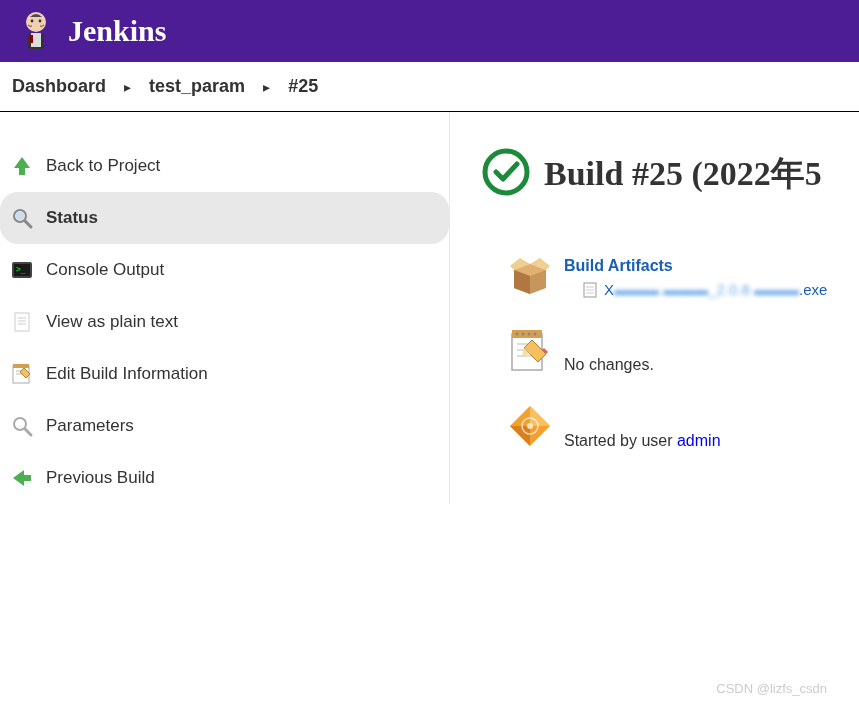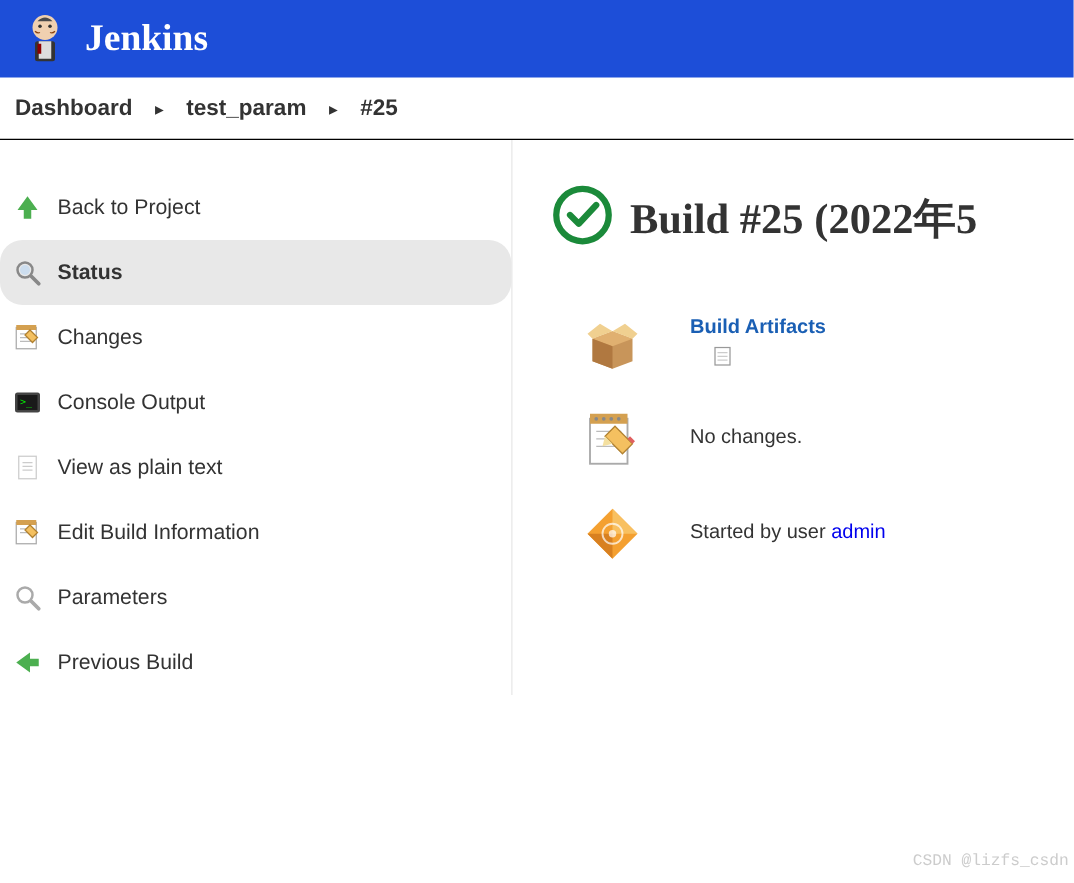--- a/index.html
+++ b/index.html
@@ -1,47 +1,47 @@
 <!DOCTYPE html>
 <html><head>
   <meta charset="utf-8">
   <style>
     * { margin: 0; padding: 0; box-sizing: border-box; }
     body { font-family: Arial, Helvetica, sans-serif; background: #fff; color: #333; width: 859px; }
     
-    .header { background: #1d4ed8; color: #fff; padding: 8px 16px; display: flex; align-items: center; height: 62px; }
+    .header { background: #4c1d95; color: #fff; padding: 8px 16px; display: flex; align-items: center; height: 62px; }
     .logo-icon { width: 40px; height: 48px; margin-right: 12px; }
     .logo-text { font-family: Georgia, serif; font-size: 30px; font-weight: bold; color: #fff; }
     
     .breadcrumbs { padding: 14px 8px; border-bottom: 1px solid #000000; display: flex; align-items: center; font-size: 18px; }
     .breadcrumb-item { color: #333; text-decoration: none; font-weight: bold; padding: 0 4px; }
     .breadcrumb-sep { margin: 0 14px; color: #333; font-size: 14px; }
     
     .main-container { display: flex; }
-    .sidebar { width: 410px; border-right: 1px solid #e8e8e8; padding-top: 28px; }
+    .sidebar { width: 450px; border-right: 1px solid #e8e8e8; padding-top: 28px; }
     .sidebar-item { display: flex; align-items: center; padding: 14px 10px; cursor: pointer; font-size: 17px; }
     .sidebar-item.active { background: #e8e8e8; font-weight: bold; border-radius: 18px; }
     .sidebar-icon { width: 24px; height: 24px; margin-right: 12px; display: flex; align-items: center; justify-content: center; }
     
     .content { flex: 1; padding: 36px 0 0 32px; overflow: hidden; }
     .build-title-row { display: flex; align-items: center; margin-bottom: 50px; }
     .build-title { font-size: 34px; font-weight: bold; margin-left: 14px; white-space: nowrap; font-family: Liberation Serif, serif; }
     
-    .info-section { display: flex; align-items: flex-start; margin-bottom: 28px; padding-left: 24px; gap: 28px; }
+    .info-section { display: flex; align-items: flex-end; margin-bottom: 28px; padding-left: 24px; }
     .info-icon { width: 48px; height: 48px; margin-right: 10px; flex-shrink: 0; }
     .info-content { padding-top: 2px; }
     .info-heading { color: #1a5fb4; font-weight: bold; font-size: 16px; margin-bottom: 6px; }
     .info-file-row { display: flex; align-items: center; padding-left: 18px; font-size: 15px; }
     .file-icon-small { width: 16px; height: 16px; margin-right: 6px; }
     .file-link { color: #1a5fb4; text-decoration: none; }
     .file-link-blur { color: #6aa8e8; filter: blur(2px); }
     .info-text { font-size: 16px; color: #333; }
     .user-link { color: #0000ee; }
     
-    .watermark { position: fixed; bottom: 10px; right: 4px; color: #ccc; font-size: 13px; font-family: Liberation Mono, monospace; }
+    .watermark { position: fixed; bottom: 10px; right: 32px; color: #ccc; font-size: 13px; }
   </style>
 </head>
 <body>
 
 <div class="header">
   <span class="logo-icon">
     <svg viewBox="0 0 40 48" width="40" height="48">
       <circle cx="20" cy="15" r="10" fill="#f0d0b0"></circle>
       <path d="M 14 10 Q 20 4 26 10" fill="#4a4a4a"></path>
       <rect x="12" y="26" width="16" height="16" fill="#333" rx="2"></rect>
@@ -80,33 +80,20 @@
       <span class="sidebar-icon">
         <svg viewBox="0 0 24 24" width="24" height="24">
           <circle cx="10" cy="10" r="6" fill="none" stroke="#888" stroke-width="2"></circle>
           <circle cx="10" cy="10" r="4" fill="#cde"></circle>
           <line x1="15" y1="15" x2="21" y2="21" stroke="#888" stroke-width="3" stroke-linecap="round"></line>
         </svg>
       </span>
       <span>Status</span>
     </div>
 
-    <div class="sidebar-item">
-      <span class="sidebar-icon">
-        <svg viewBox="0 0 24 24" width="24" height="24">
-          <rect x="3" y="4" width="16" height="17" fill="#fff" stroke="#aaa"></rect>
-          <rect x="3" y="2" width="16" height="4" fill="#d4a050"></rect>
-          <line x1="6" y1="9" x2="16" y2="9" stroke="#bbb"></line>
-          <line x1="6" y1="12" x2="16" y2="12" stroke="#bbb"></line>
-          <line x1="6" y1="15" x2="16" y2="15" stroke="#bbb"></line>
-          <path d="M14 6 L20 12 L16 16 L10 10 Z" fill="#f4c060" stroke="#b08030"></path>
-        </svg>
-      </span>
-      <span>Changes</span>
-    </div>
 
     <div class="sidebar-item">
       <span class="sidebar-icon">
         <svg viewBox="0 0 24 24" width="24" height="24">
           <rect x="2" y="4" width="20" height="16" rx="2" fill="#444"></rect>
           <rect x="4" y="6" width="16" height="12" fill="#1a1a1a"></rect>
           <text x="6" y="14" fill="#0f0" font-size="8" font-family="monospace">&gt;_</text>
         </svg>
       </span>
       <span>Console Output</span>
@@ -183,20 +170,23 @@
         <div class="info-heading">Build Artifacts</div>
         <div class="info-file-row">
           <span class="file-icon-small">
             <svg viewBox="0 0 16 16" width="16" height="16">
               <rect x="2" y="1" width="12" height="14" fill="#fff" stroke="#999"></rect>
               <line x1="4" y1="5" x2="12" y2="5" stroke="#ccc"></line>
               <line x1="4" y1="8" x2="12" y2="8" stroke="#ccc"></line>
               <line x1="4" y1="11" x2="12" y2="11" stroke="#ccc"></line>
             </svg>
           </span>
+          <a class="file-link">
+            <span>X</span><span class="file-link-blur">▬▬▬  ▬▬▬_2.0.8 ▬▬▬</span><span>.exe</span>
+          </a>
         </div>
       </div>
     </div>
 
     <div class="info-section">
       <span class="info-icon">
         <svg viewBox="0 0 48 48" width="48" height="48">
           <rect x="6" y="8" width="30" height="36" fill="#fff" stroke="#aaa" stroke-width="1.5"></rect>
           <rect x="6" y="4" width="30" height="8" fill="#d4a050"></rect>
           <circle cx="11" cy="8" r="1.5" fill="#888"></circle>

